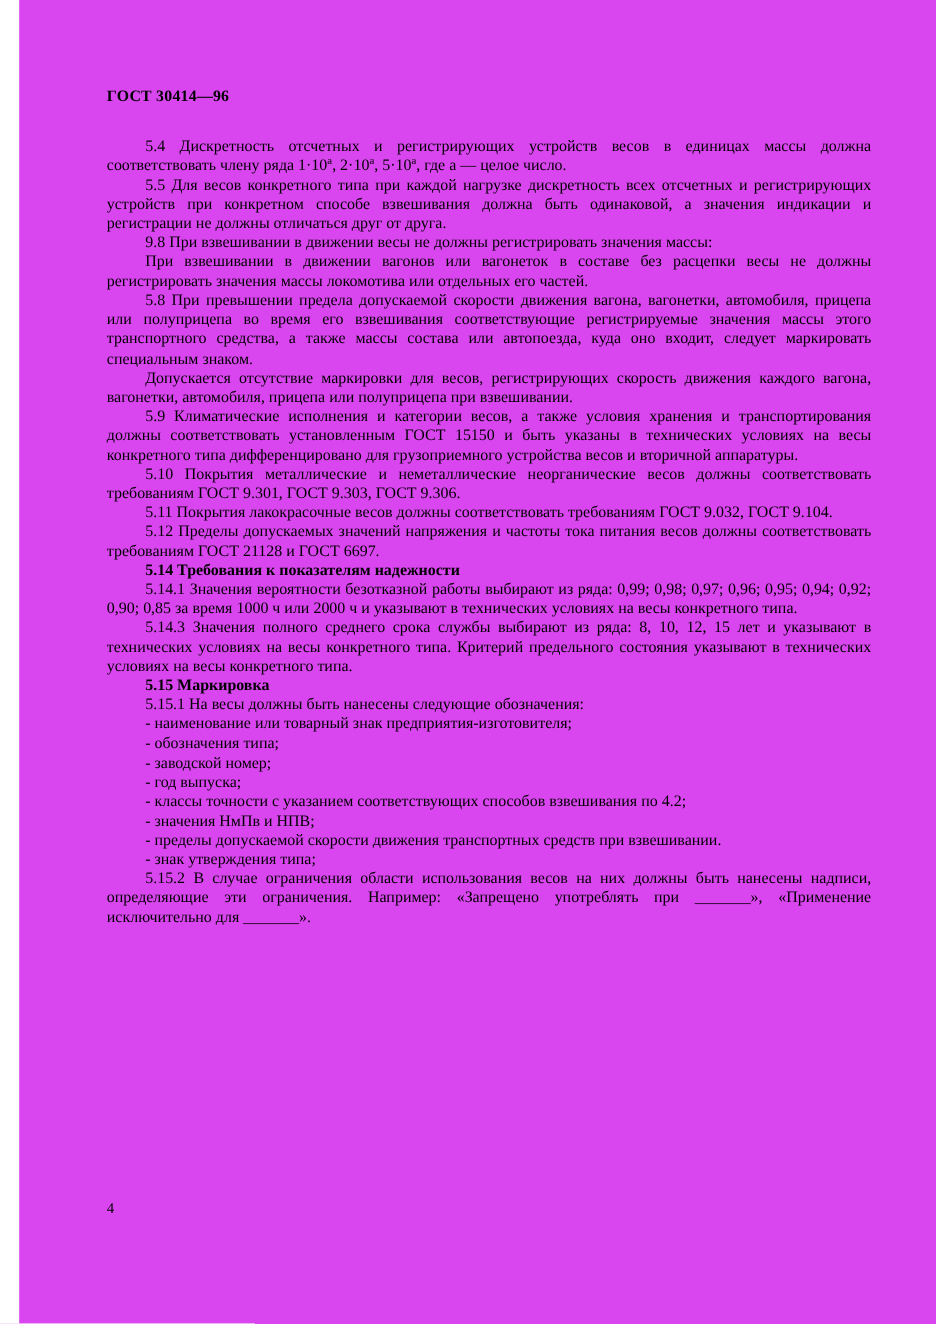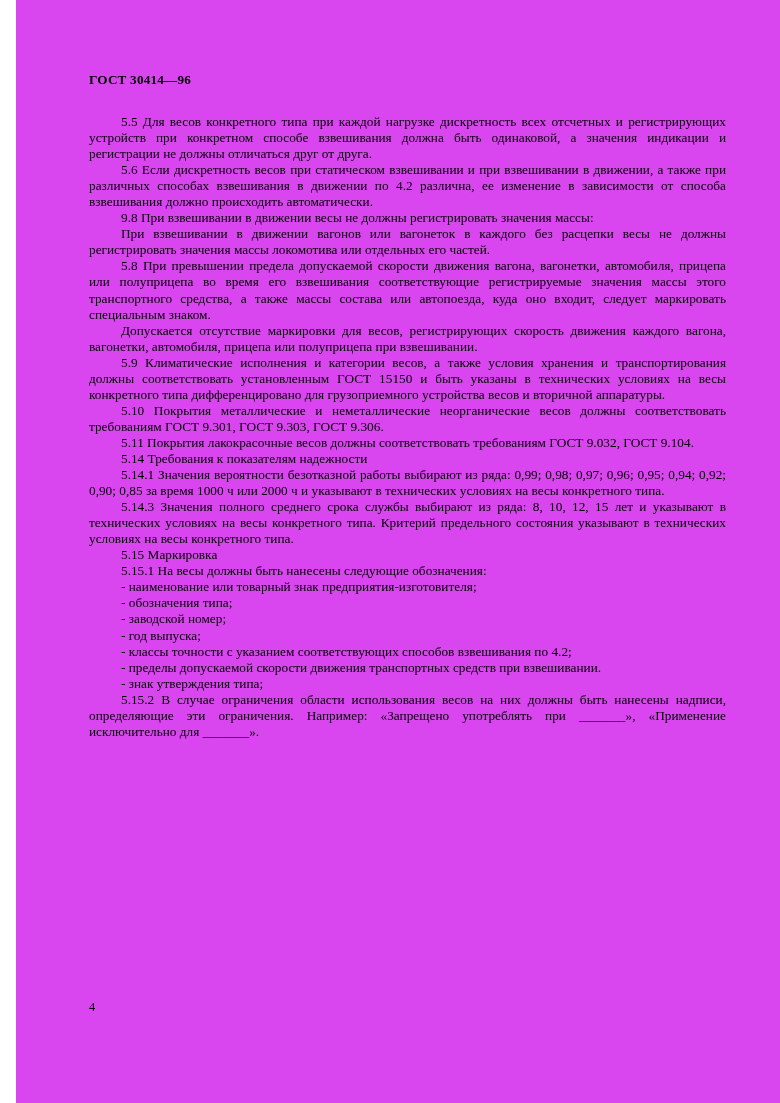--- a/index.html
+++ b/index.html
@@ -44,21 +44,21 @@
     hyphens: manual;
   }
   p.para {
     text-indent: 32px;
   }
   p.dash {
     text-indent: 32px;
   }
   p.heading {
     text-indent: 32px;
-    font-weight: normal;
+    font-weight: bold;
     text-align: left;
   }
   sup.sup {
     font-size: 0.68em;
     vertical-align: super;
     line-height: 0;
   }
   i.ital {
     font-style: italic;
   }
@@ -73,39 +73,41 @@
 </head>
 <body>
 
 <div class="page">
 
   <div class="content">
 
     <div class="doc-header">ГОСТ 30414—96</div>
 
     <div id="paragraph-container">
+        <p class="body-text para">5.4 Дискретность отсчетных и регистрирующих устройств весов в единицах массы должна соответствовать члену ряда 1·10<sup class="sup">а</sup>, 2·10<sup class="sup">а</sup>, 5·10<sup class="sup">а</sup>, где а — целое число.</p>
         <p class="body-text para">5.5 Для весов конкретного  типа  при каждой  нагрузке дискретность всех отсчетных и регистрирующих устройств при конкретном способе взвешивания должна быть одинаковой, а значения индикации и регистрации не должны отличаться друг от друга.</p>
-        <p class="body-text para">5.6 Если дискретность весов при статическом взвешивании и при взвешивании в движении, а также при различных способах взвешивания в движении по 4.2 различна, ее изменение в зависимости от способа взвешивания должно происходить автоматически.</p>
         <p class="body-text para">9.8 При взвешивании в движении весы не должны регистрировать значения массы:</p>
-        <p class="body-text para">При взвешивании в движении вагонов или вагонеток в каждого без расцепки весы не должны регистрировать значения массы локомотива или отдельных его частей.</p>
+        <p class="body-text para">При взвешивании в движении вагонов или вагонеток в составе без расцепки весы не должны регистрировать значения массы локомотива или отдельных его частей.</p>
         <p class="body-text para">5.8 При превышении предела допускаемой скорости движения вагона,  вагонетки, автомобиля, прицепа или полуприцепа во время его взвешивания соответствующие регистрируемые значения массы этого транспортного средства, а также массы состава или автопоезда, куда оно входит, следует маркировать специальным знаком.</p>
         <p class="body-text para">Допускается отсутствие маркировки для весов, регистрирующих скорость движения каждого вагона,  вагонетки, автомобиля, прицепа или полуприцепа при взвешивании.</p>
         <p class="body-text para">5.9 Климатические исполнения и категории весов, а также условия хранения и транспортирования должны соответствовать установленным ГОСТ 15150 и быть указаны в технических условиях на весы конкретного типа дифференцировано для грузоприемного устройства весов и вторичной аппаратуры.</p>
         <p class="body-text para">5.10 Покрытия металлические и неметаллические неорганические весов должны соответствовать требованиям ГОСТ 9.301, ГОСТ 9.303, ГОСТ 9.306.</p>
         <p class="body-text para">5.11  Покрытия  лакокрасочные  весов  должны  соответствовать требованиям   ГОСТ  9.032, ГОСТ 9.104.</p>
+        <p class="body-text para">5.12 Пределы допускаемых значений напряжения и частоты тока питания весов должны соответствовать требованиям ГОСТ 21128 и ГОСТ 6697.</p>
         <p class="body-text heading">5.14 Требования к показателям надежности</p>
         <p class="body-text para">5.14.1 Значения вероятности безотказной работы выбирают из ряда: 0,99; 0,98; 0,97; 0,96; 0,95; 0,94; 0,92; 0,90; 0,85 за время 1000 ч или 2000 ч и указывают в технических условиях на весы конкретного типа.</p>
         <p class="body-text para">5.14.3 Значения полного среднего срока службы выбирают из ряда: 8, 10, 12, 15 лет и указывают в технических  условиях  на  весы  конкретного типа.  Критерий  предельного  состояния  указывают в технических условиях на весы  конкретного  типа.</p>
         <p class="body-text heading">5.15 Маркировка</p>
         <p class="body-text para">5.15.1 На весы должны быть нанесены следующие обозначения:</p>
         <p class="body-text dash">- наименование или товарный знак предприятия-изготовителя;</p>
         <p class="body-text dash">- обозначения типа;</p>
         <p class="body-text dash">- заводской номер;</p>
         <p class="body-text dash">- год выпуска;</p>
         <p class="body-text dash">- классы точности с указанием соответствующих способов взвешивания по 4.2;</p>
+        <p class="body-text dash">- значения НмПв и НПВ;</p>
         <p class="body-text dash">- пределы допускаемой скорости движения транспортных средств при взвешивании.</p>
         <p class="body-text dash">- знак утверждения типа;</p>
         <p class="body-text para">5.15.2 В случае ограничения области использования весов на них должны быть нанесены надписи, определяющие эти ограничения. Например: «Запрещено употреблять при _______», «Применение исключительно для _______».</p>
       </div>
 
   </div>
 
   <div class="page-number">4</div>
 
 </div>

